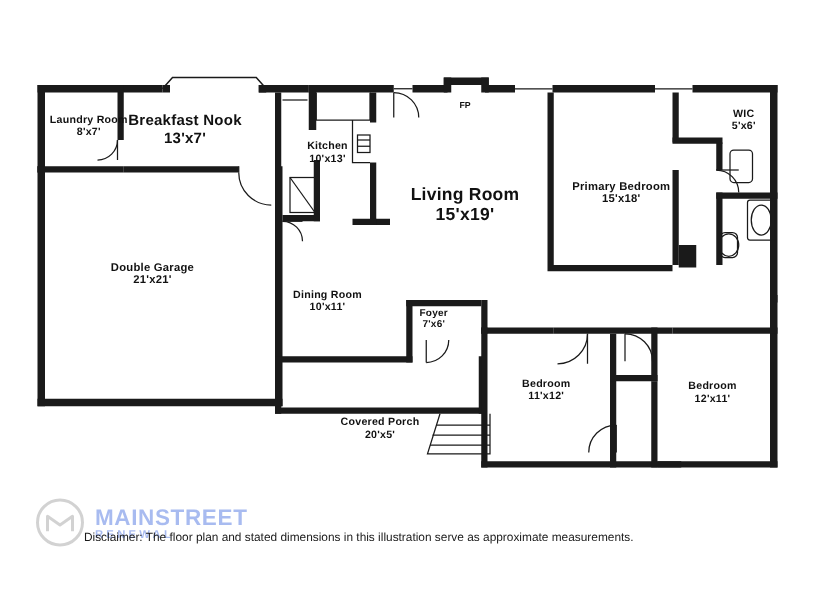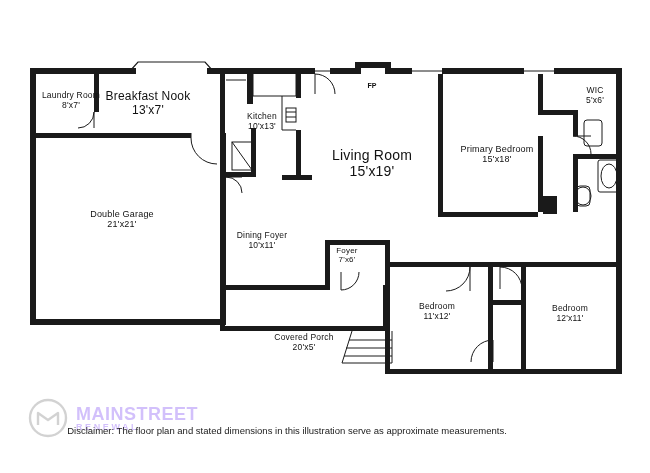--- a/index.html
+++ b/index.html
@@ -10,42 +10,42 @@
     overflow:hidden;
     position:relative;
   }
   #plan{
     position:absolute;left:0;top:0;width:650px;height:473px;
   }
   .room-label{
     position:absolute;
     text-align:center;
     color:#111111;
-    font-weight:normal;
+    font-weight:bold;
     line-height:1.15;
     letter-spacing:0.2px;
     white-space:nowrap;
     transform:translate(-50%,-50%);
     pointer-events:none;
   }
   .room-label .nm{display:block;}
   .room-label .dm{display:block;}
   .fp-label{
     position:absolute;
     transform:translate(-50%,-50%);
     font-size:7px;font-weight:bold;color:#111;
   }
   .watermark{
     position:absolute;
     left:28px;top:398px;
     display:flex;align-items:center;gap:8px;
     opacity:0.38;
   }
   .wm-text{
-    color:#8b5cf6;
+    color:#1d4ed8;
     font-weight:bold;
     line-height:1.0;
   }
   .wm-main{font-size:18px;letter-spacing:0.5px;}
   .wm-sub{font-size:9px;letter-spacing:2.6px;}
   .disclaimer{
     position:absolute;
     left:0;top:424px;width:574px;
     text-align:center;
     font-size:9.5px;
@@ -246,21 +246,21 @@
 </div>
 <div class="room-label" style="left:262px;top:122px;font-size:8.5px;">
   <span class="nm">Kitchen</span>
   <span class="dm">10'x13'</span>
 </div>
 <div class="room-label" style="left:122px;top:219px;font-size:9px;">
   <span class="nm">Double Garage</span>
   <span class="dm">21'x21'</span>
 </div>
 <div class="room-label" style="left:262px;top:241px;font-size:8.5px;">
-  <span class="nm">Dining Foyer</span>
+  <span class="nm">Dining Room</span>
   <span class="dm">10'x11'</span>
 </div>
 <div class="room-label" style="left:372px;top:163px;font-size:14px;">
   <span class="nm">Living Room</span>
   <span class="dm">15'x19'</span>
 </div>
 <div class="room-label" style="left:347px;top:255px;font-size:8px;">
   <span class="nm">Foyer</span>
   <span class="dm">7'x6'</span>
 </div>

